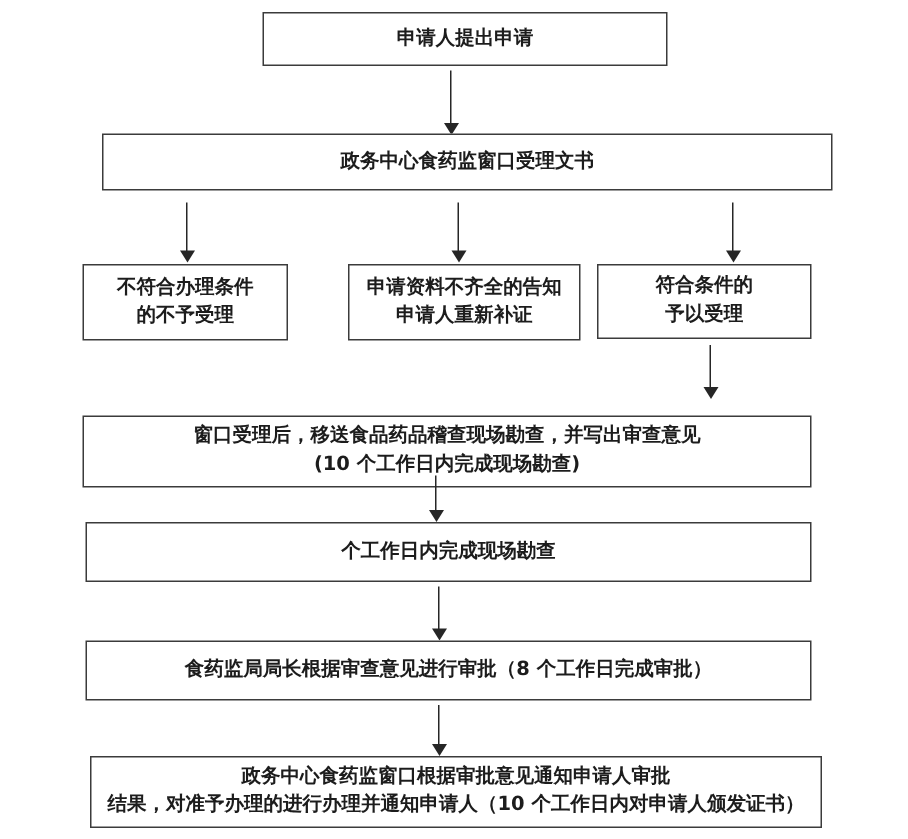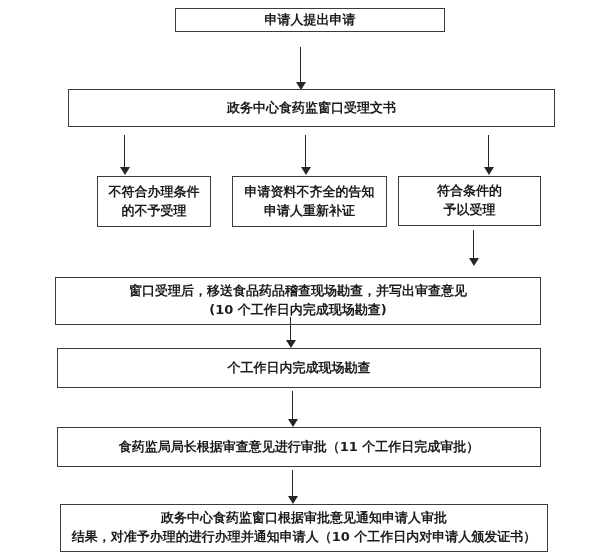--- a/index.html
+++ b/index.html
@@ -48,35 +48,35 @@
     border-left: 5px solid transparent;
     border-right: 5px solid transparent;
     border-top: 8px solid #262626;
   }
 </style>
 </head>
 <body>
 
 <div class="flowchart">
 
-  <div class="box" style="left:175px; top:8px; width:270px; height:24px;">
+  <div class="box" style="left:175px; top:8px; width:270px; height:36px;">
     <span class="label">申请人提出申请</span>
   </div>
 
   <div class="arrow" style="left:300px; top:47px; height:36px;"></div>
 
   <div class="box" style="left:68px; top:89px; width:487px; height:38px;">
     <span class="label">政务中心食药监窗口受理文书</span>
   </div>
 
   <div class="arrow" style="left:124px; top:135px; height:33px;"></div>
   <div class="arrow" style="left:305px; top:135px; height:33px;"></div>
   <div class="arrow" style="left:488px; top:135px; height:33px;"></div>
 
-  <div class="box" style="left:55px; top:176px; width:114px; height:51px;margin-left:42px;">
+  <div class="box" style="left:55px; top:176px; width:137px; height:51px;">
     <span class="label">不符合办理条件
 的不予受理</span>
   </div>
   <div class="box" style="left:398px; top:176px; width:143px; height:50px;">
     <span class="label">符合条件的
 予以受理</span>
   </div>
   <div class="box" style="left:232px; top:176px; width:155px; height:51px;">
     <span class="label">申请资料不齐全的告知
 申请人重新补证</span>
@@ -91,21 +91,21 @@
 
   <div class="arrow" style="left:290px; top:317px; height:24px;"></div>
 
   <div class="box" style="left:57px; top:348px; width:484px; height:40px;">
     <span class="label">个工作日内完成现场勘查</span>
   </div>
 
   <div class="arrow" style="left:292px; top:391px; height:29px;"></div>
 
   <div class="box" style="left:57px; top:427px; width:484px; height:40px;">
-    <span class="label">食药监局局长根据审查意见进行审批（11 个工作日完成审批）</span>
+    <span class="label">食药监局局长根据审查意见进行审批（8 个工作日完成审批）</span>
   </div>
 
   <div class="arrow" style="left:292px; top:470px; height:27px;"></div>
 
   <div class="box" style="left:60px; top:504px; width:488px; height:48px;">
     <span class="label">政务中心食药监窗口根据审批意见通知申请人审批
 结果，对准予办理的进行办理并通知申请人（10 个工作日内对申请人颁发证书）</span>
   </div>
 
 </div>

